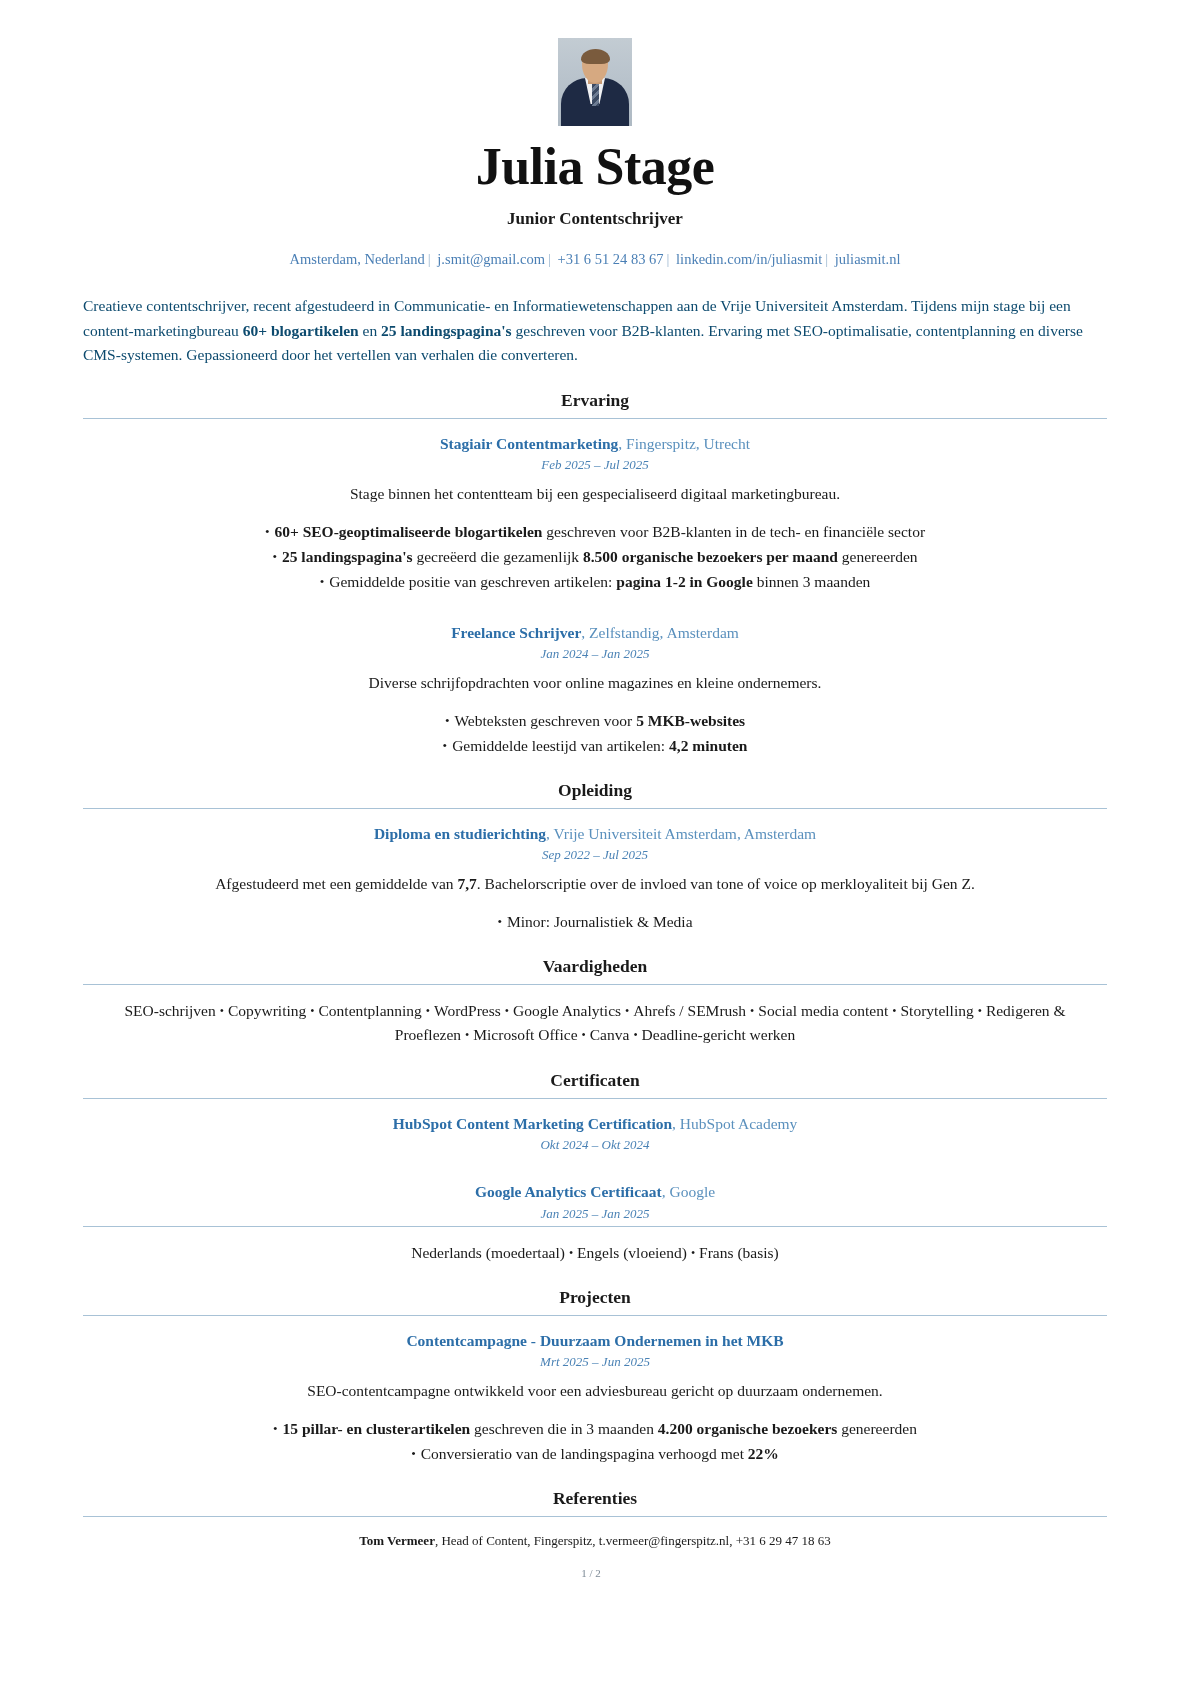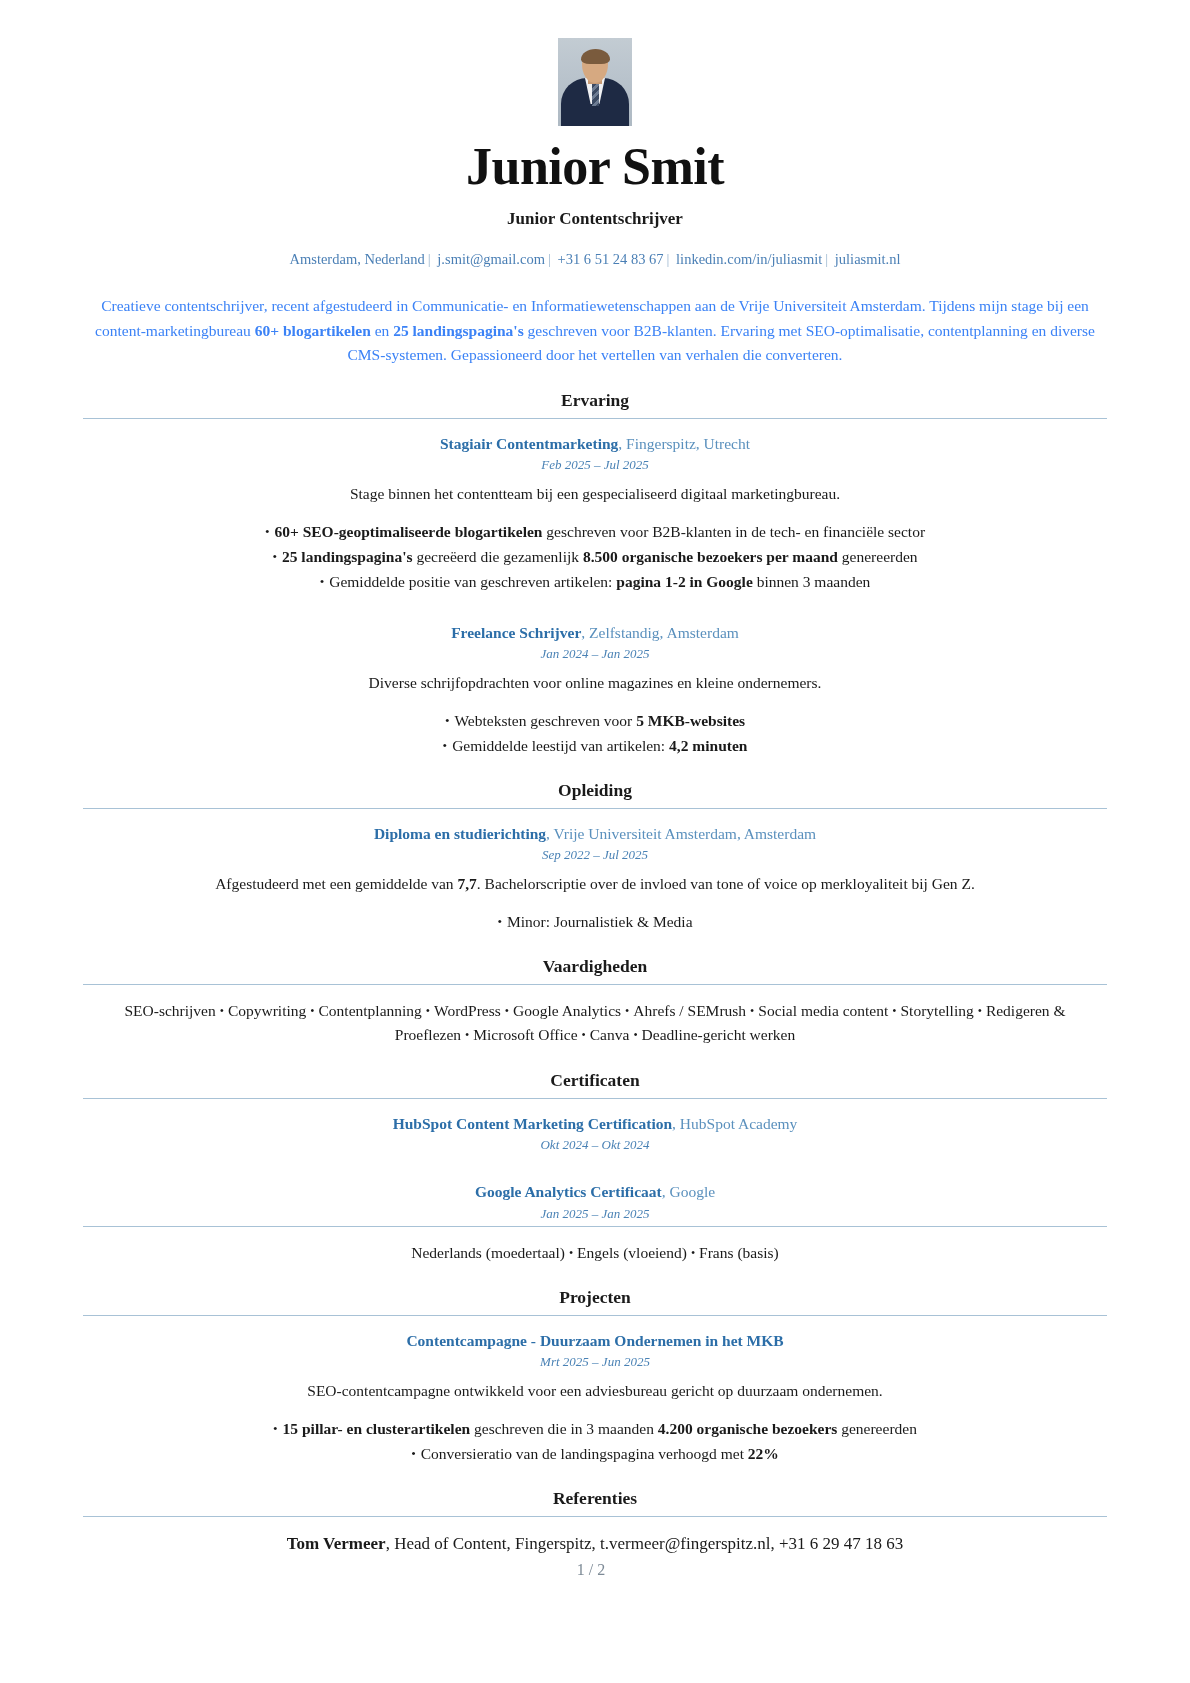--- a/index.html
+++ b/index.html
@@ -120,25 +120,24 @@
     font-size: 14.5px;
     color: #4a7fb5;
     margin-bottom: 24px;
     line-height: 1.5;
   }
   .contact-line .sep {
     color: #9bb6cf;
     padding: 0 3px;
   }
   .summary {
-    text-align: center;
     font-size: 15.5px;
     line-height: 1.58;
     margin: 0 0 20px 0;
-    color: #3b82f6;
+    color: #0c4a6e;
   }
   .summary b { font-weight: bold; }
 
   
   .section-title {
     text-align: center;
     font-size: 17.5px;
     font-weight: bold;
     color: #1a1a1a;
     margin: 22px 0 7px 0;
@@ -206,54 +205,54 @@
     color: #1a1a1a;
   }
   .inline-list .dot {
     padding: 0 4px;
     font-size: 12px;
     vertical-align: 1px;
   }
 
   .reference-line {
     text-align: center;
-    font-size: 17px;
+    font-size: 13px;
     color: #1a1a1a;
     line-height: 1.5;
   }
   .reference-line b { font-weight: bold; }
 
   .page-footer {
     position: absolute;
     left: 0;
     right: 8px;
     bottom: 104px;
     text-align: center;
-    font-size: 16px;
+    font-size: 11px;
     color: #7d8a96;
   }
 </style>
 </head>
 <body>
 
 <div class="page">
   <div class="content">
 
     <div class="photo-wrap">
       <div class="photo">
         <div class="body"></div>
         <div class="shirt"></div>
         <div class="tie"></div>
         <div class="neck"></div>
         <div class="head"></div>
         <div class="hair"></div>
       </div>
     </div>
 
-    <h1 class="name">Junior Smit</h1>
+    <h1 class="name">Julia Stage</h1>
     <div class="job-title">Junior Contentschrijver</div>
 
     <div class="contact-line">
       <span>Amsterdam, Nederland</span><span class="sep">|</span>
       <span>j.smit@gmail.com</span><span class="sep">|</span>
       <span>+31 6 51 24 83 67</span><span class="sep">|</span>
       <span>linkedin.com/in/juliasmit</span><span class="sep">|</span>
       <span>juliasmit.nl</span>
     </div>
 

